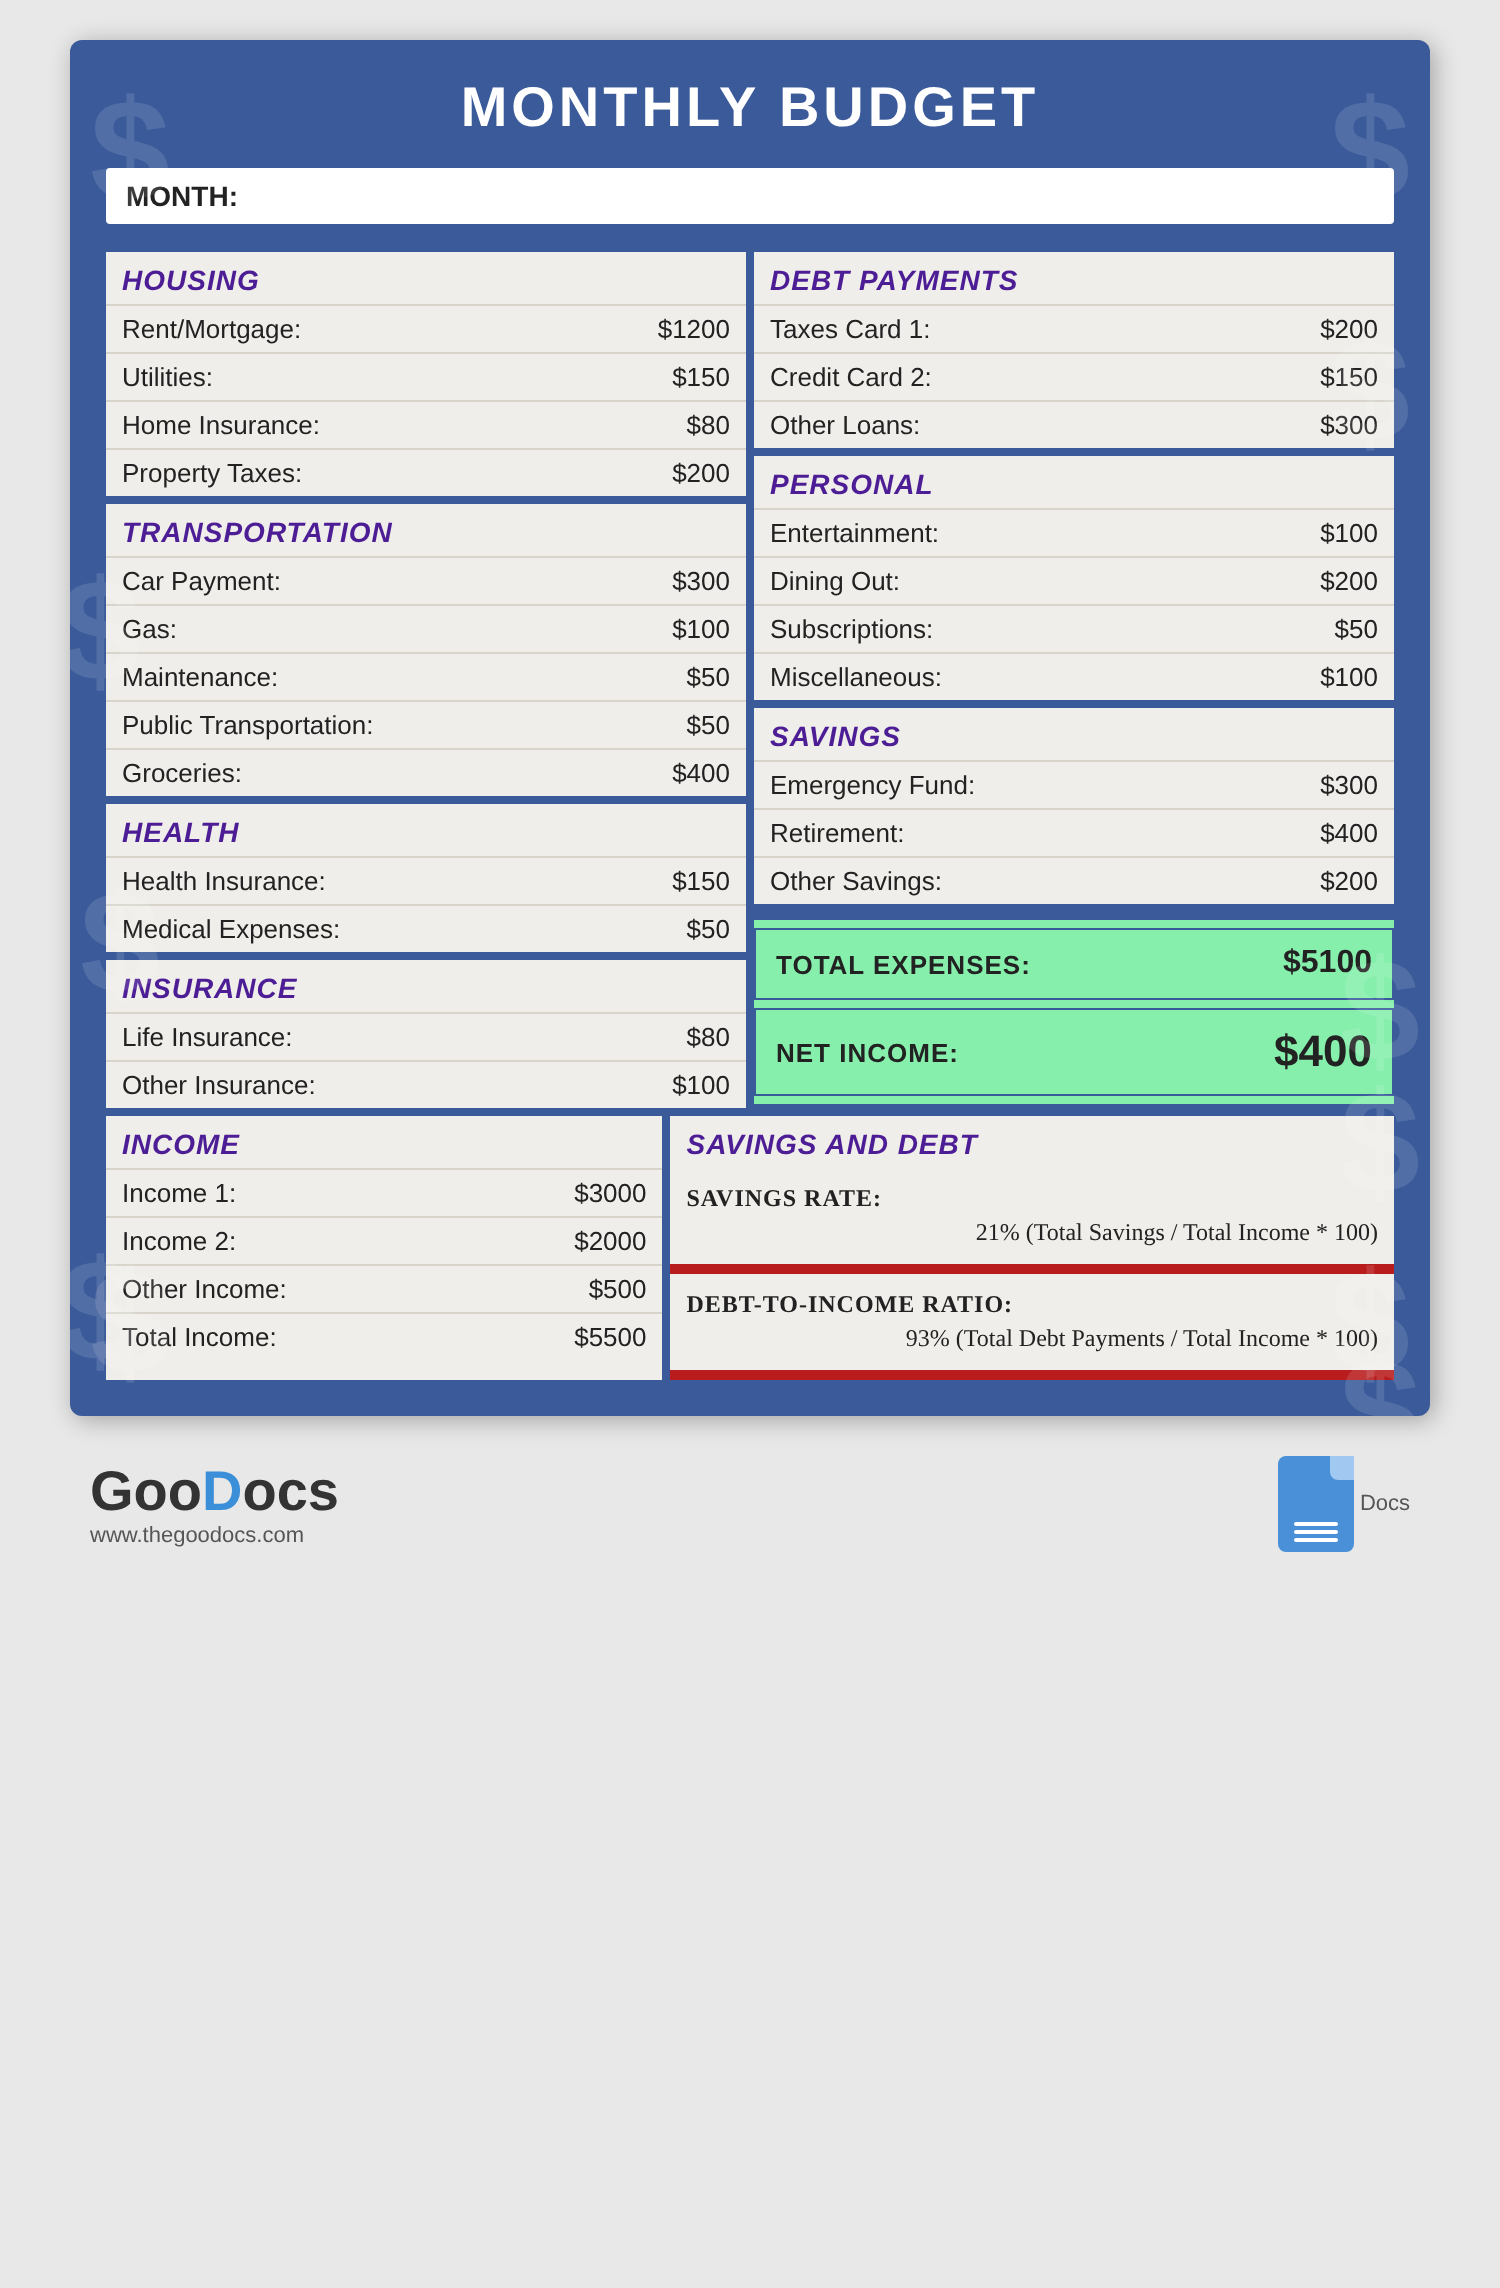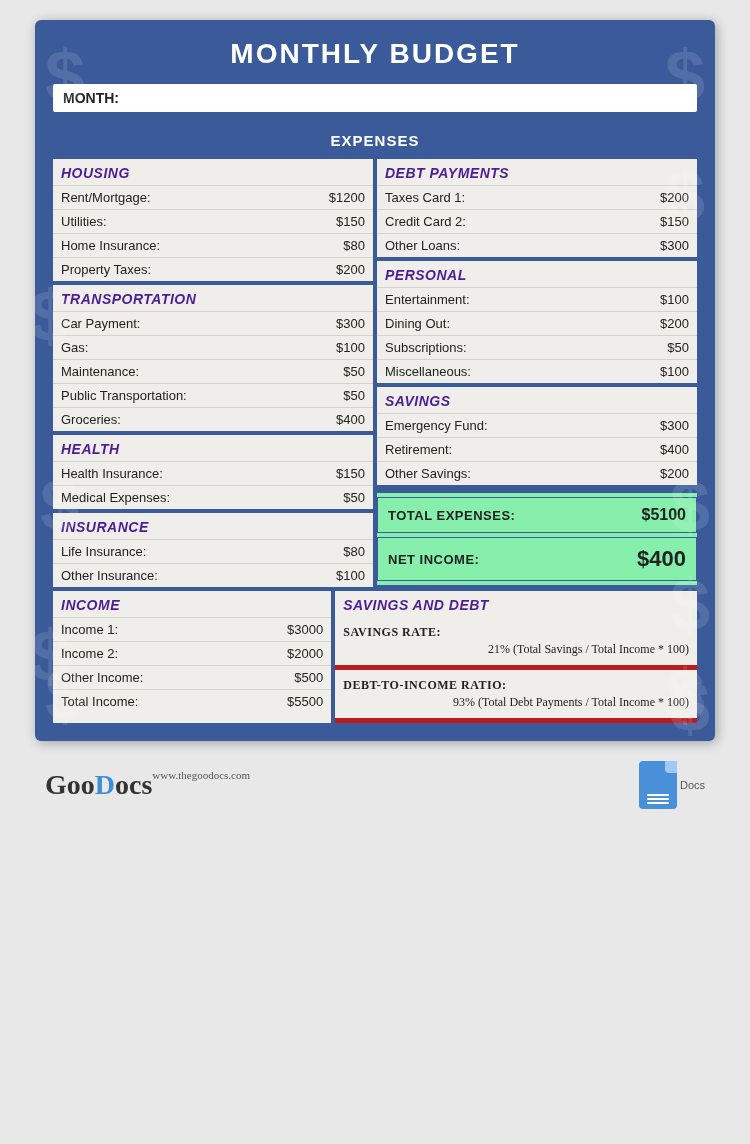--- a/index.html
+++ b/index.html
@@ -187,22 +187,21 @@
     .footer-bar {
       margin-top: 20px;
       display: flex;
       justify-content: space-between;
       align-items: center;
       width: 680px;
       padding: 0 10px;
     }
     .logo-area {
       display: flex;
-      flex-direction: row;
-      font-family: Liberation Serif, serif;
+      flex-direction: column;
     }
     .logo-text {
       font-size: 28px;
       font-weight: bold;
       color: #333;
     }
     .logo-text span.oo { color: #3a8fd8; }
     .logo-url {
       font-size: 11px;
       color: #555;
@@ -264,21 +263,20 @@
   <div class="watermark wm10">$</div>
   <div class="watermark wm11">$</div>
 
   <h1 class="title">MONTHLY BUDGET</h1>
 
   <div class="month-row">
     <span class="month-label">MONTH:</span>
     <input class="month-input" type="text" style="">
   </div>
 
-  <div class="section-header-full">EXPENSES</div>
 
   <div class="main-grid">
 
     <div class="left-col">
 
       <div class="category-block">
         <div class="category-title">HOUSING</div>
         <div class="line-item">
           <span class="label">Rent/Mortgage:</span>
           <span class="value">$1200</span>

